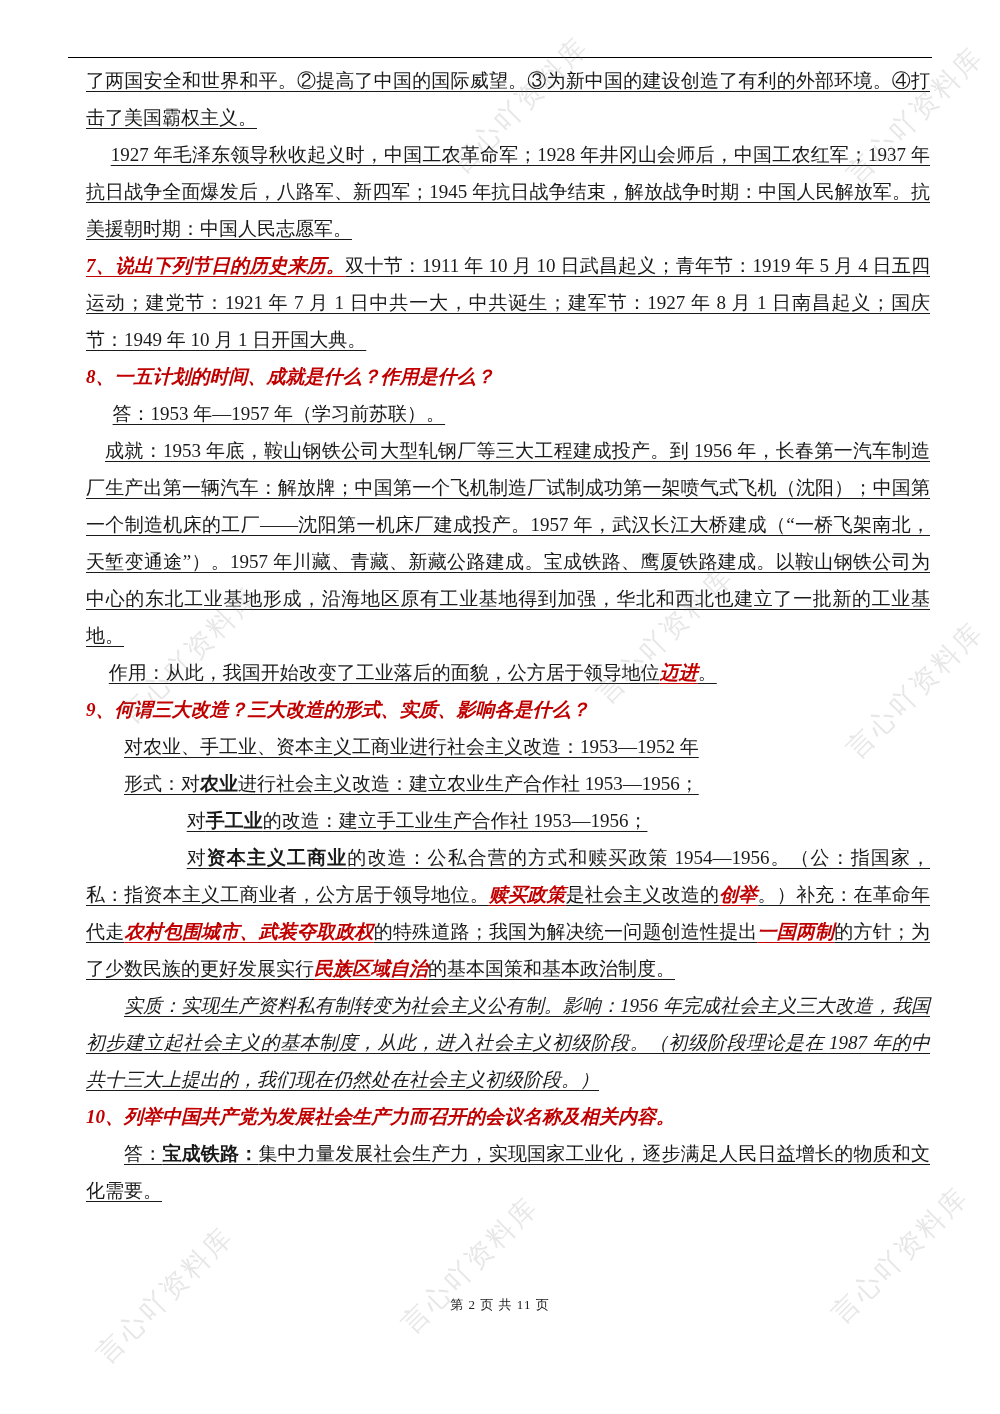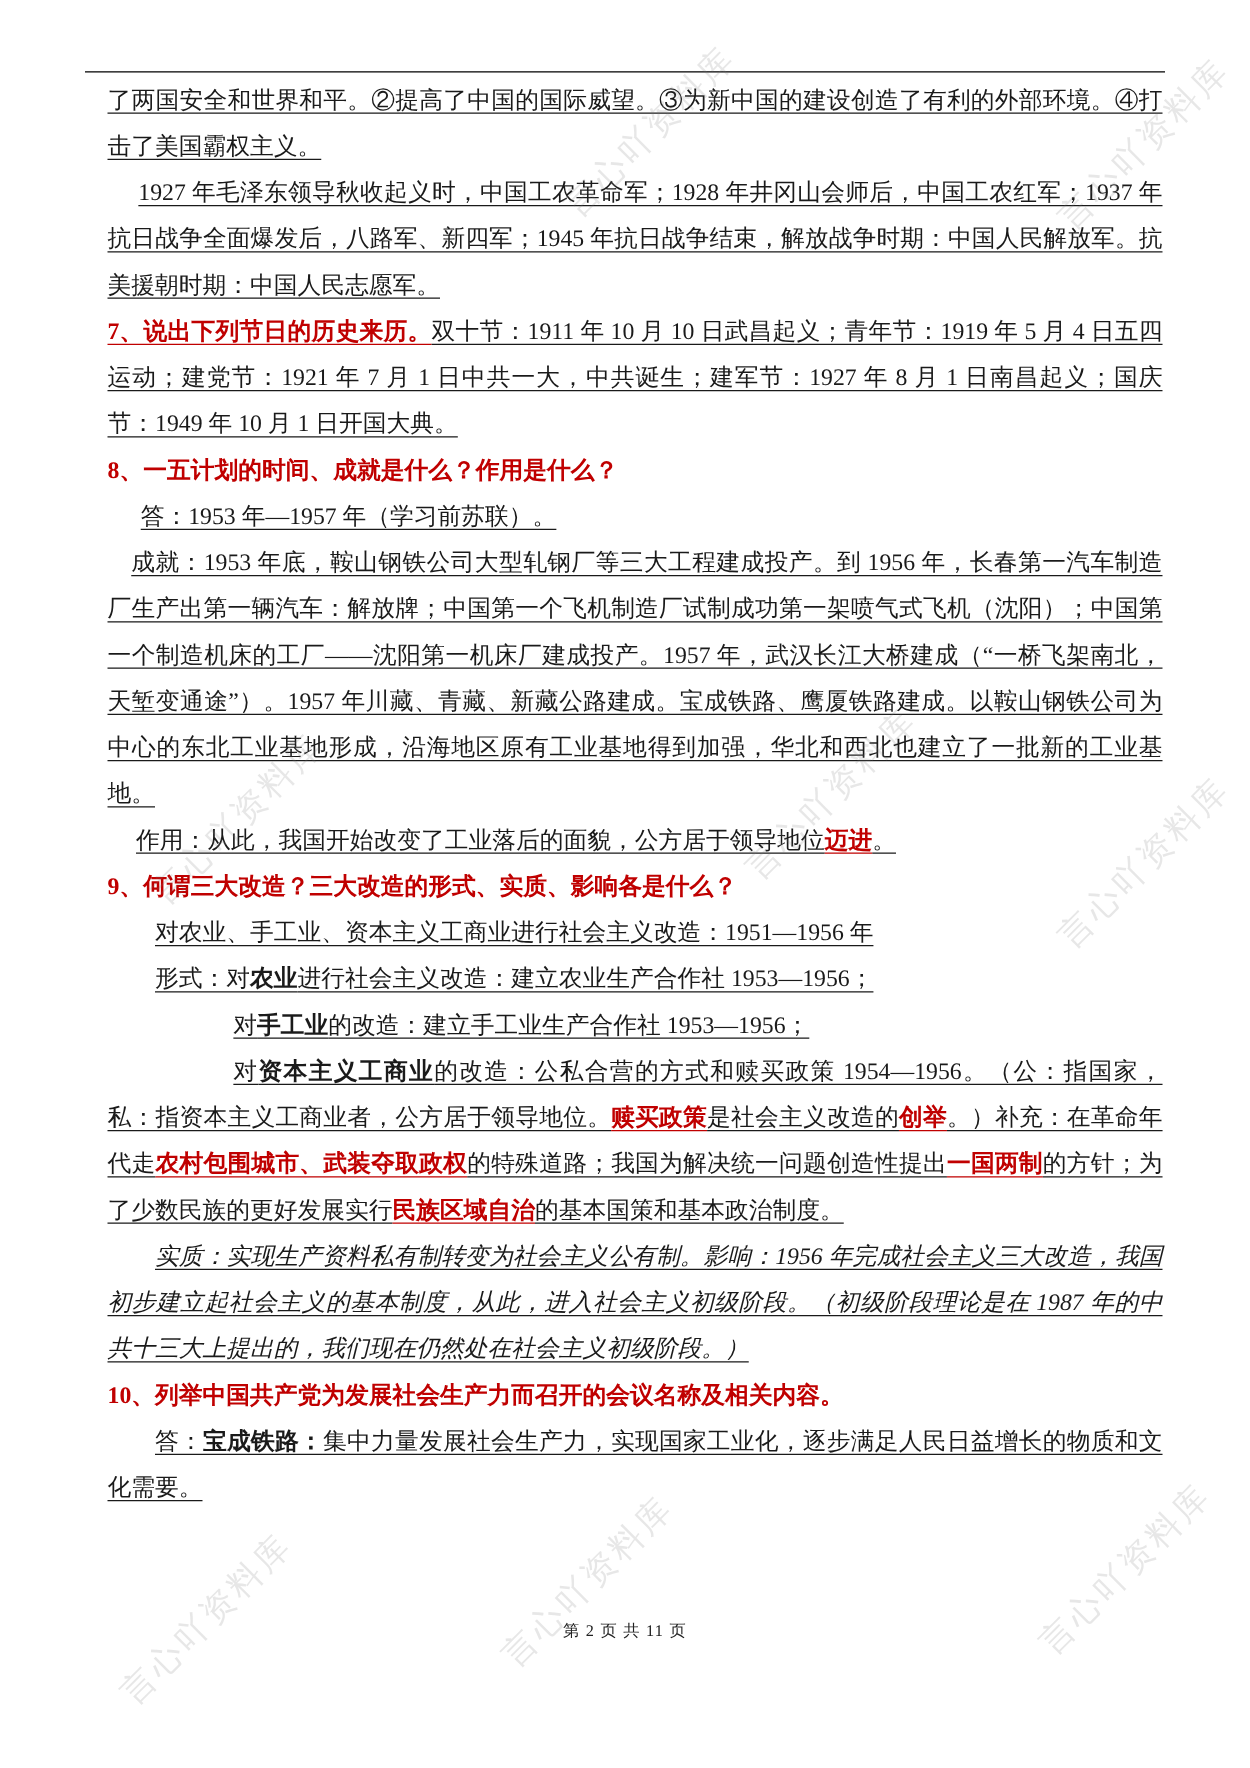--- a/index.html
+++ b/index.html
@@ -33,21 +33,21 @@
     font-size: 19px;
     line-height: 37px;
     text-align: justify;
     color: var(--text, #1a1a1a);
     word-break: break-all;
   }
   .heading {
     color: var(--red, #c00000);
     font-weight: bold;
   }
-  .seg-red { color: var(--red, #c00000); }
+  .seg-red { color: var(--red, #c00000); font-style: italic; }
   .seg-b { font-weight: bold; }
   .seg-u {
     text-decoration: underline;
     text-decoration-thickness: 1.4px;
     text-underline-offset: 4px;
   }
   .footer {
     position: absolute;
     left: 0;
     right: 0;
@@ -80,21 +80,21 @@
   <div class="top-rule"></div>
   <div class="doc-body">
       <p><span class="seg-u">了两国安全和世界和平。②提高了中国的国际威望。③为新中国的建设创造了有利的外部环境。④打击了美国霸权主义。</span></p>
       <p style="text-indent: 1.3em;"><span class="seg-u">1927 年毛泽东领导秋收起义时，中国工农革命军；1928 年井冈山会师后，中国工农红军；1937 年抗日战争全面爆发后，八路军、新四军；1945 年抗日战争结束，解放战争时期：中国人民解放军。抗美援朝时期：中国人民志愿军。</span></p>
       <p><span class="seg-red seg-b seg-u">7、说出下列节日的历史来历。</span><span class="seg-u">双十节：1911 年 10 月 10 日武昌起义；青年节：1919 年 5 月 4 日五四运动；建党节：1921 年 7 月 1 日中共一大，中共诞生；建军节：1927 年 8 月 1 日南昌起义；国庆节：1949 年 10 月 1 日开国大典。</span></p>
       <p class="heading"><span class="seg-red seg-b">8、一五计划的时间、成就是什么？作用是什么？</span></p>
       <p style="text-indent: 1.4em;"><span class="seg-u">答：1953 年—1957 年（学习前苏联）。</span></p>
       <p style="text-indent: 1em;"><span class="seg-u">成就：1953 年底，鞍山钢铁公司大型轧钢厂等三大工程建成投产。到 1956 年，长春第一汽车制造厂生产出第一辆汽车：解放牌；中国第一个飞机制造厂试制成功第一架喷气式飞机（沈阳）；中国第一个制造机床的工厂——沈阳第一机床厂建成投产。1957 年，武汉长江大桥建成（“一桥飞架南北，天堑变通途”）。1957 年川藏、青藏、新藏公路建成。宝成铁路、鹰厦铁路建成。以鞍山钢铁公司为中心的东北工业基地形成，沿海地区原有工业基地得到加强，华北和西北也建立了一批新的工业基地。</span></p>
       <p style="text-indent: 1.2em;"><span class="seg-u">作用：从此，我国开始改变了工业落后的面貌，公方居于领导地位</span><span class="seg-red seg-b seg-u">迈进</span><span class="seg-u">。</span></p>
       <p class="heading"><span class="seg-red seg-b">9、何谓三大改造？三大改造的形式、实质、影响各是什么？</span></p>
-      <p style="text-indent: 2em;"><span class="seg-u">对农业、手工业、资本主义工商业进行社会主义改造：1951—1956 年</span></p>
+      <p style="text-indent: 2em;"><span class="seg-u">对农业、手工业、资本主义工商业进行社会主义改造：1953—1952 年</span></p>
       <p style="text-indent: 2em;"><span class="seg-u">形式：对</span><span class="seg-b seg-u">农业</span><span class="seg-u">进行社会主义改造：建立农业生产合作社 1953—1956；</span></p>
       <p style="text-indent: 5.3em;"><span class="seg-u">对</span><span class="seg-b seg-u">手工业</span><span class="seg-u">的改造：建立手工业生产合作社 1953—1956；</span></p>
       <p style="text-indent: 5.3em;"><span class="seg-u">对</span><span class="seg-b seg-u">资本主义工商业</span><span class="seg-u">的改造：公私合营的方式和赎买政策 1954—1956。（公：指国家，私：指资本主义工商业者，公方居于领导地位。</span><span class="seg-red seg-b seg-u">赎买政策</span><span class="seg-u">是社会主义改造的</span><span class="seg-red seg-b seg-u">创举</span><span class="seg-u">。）补充：在革命年代走</span><span class="seg-red seg-b seg-u">农村包围城市、武装夺取政权</span><span class="seg-u">的特殊道路；我国为解决统一问题创造性提出</span><span class="seg-red seg-b seg-u">一国两制</span><span class="seg-u">的方针；为了少数民族的更好发展实行</span><span class="seg-red seg-b seg-u">民族区域自治</span><span class="seg-u">的基本国策和基本政治制度。</span></p>
       <p style="text-indent: 2em; font-style: italic;"><span class="seg-u">实质：实现生产资料私有制转变为社会主义公有制。影响：1956 年完成社会主义三大改造，我国初步建立起社会主义的基本制度，从此，进入社会主义初级阶段。（初级阶段理论是在 1987 年的中共十三大上提出的，我们现在仍然处在社会主义初级阶段。）</span></p>
       <p class="heading"><span class="seg-red seg-b">10、列举中国共产党为发展社会生产力而召开的会议名称及相关内容。</span></p>
       <p style="text-indent: 2em;"><span class="seg-u">答：</span><span class="seg-b seg-u">宝成铁路：</span><span class="seg-u">集中力量发展社会生产力，实现国家工业化，逐步满足人民日益增长的物质和文化需要。</span></p>
     </div>
   <div class="wm-layer">
       <span class="wm" style="left: 520px; top: 105px;">言心吖资料库</span>
       <span class="wm" style="left: 915px; top: 115px;">言心吖资料库</span>

